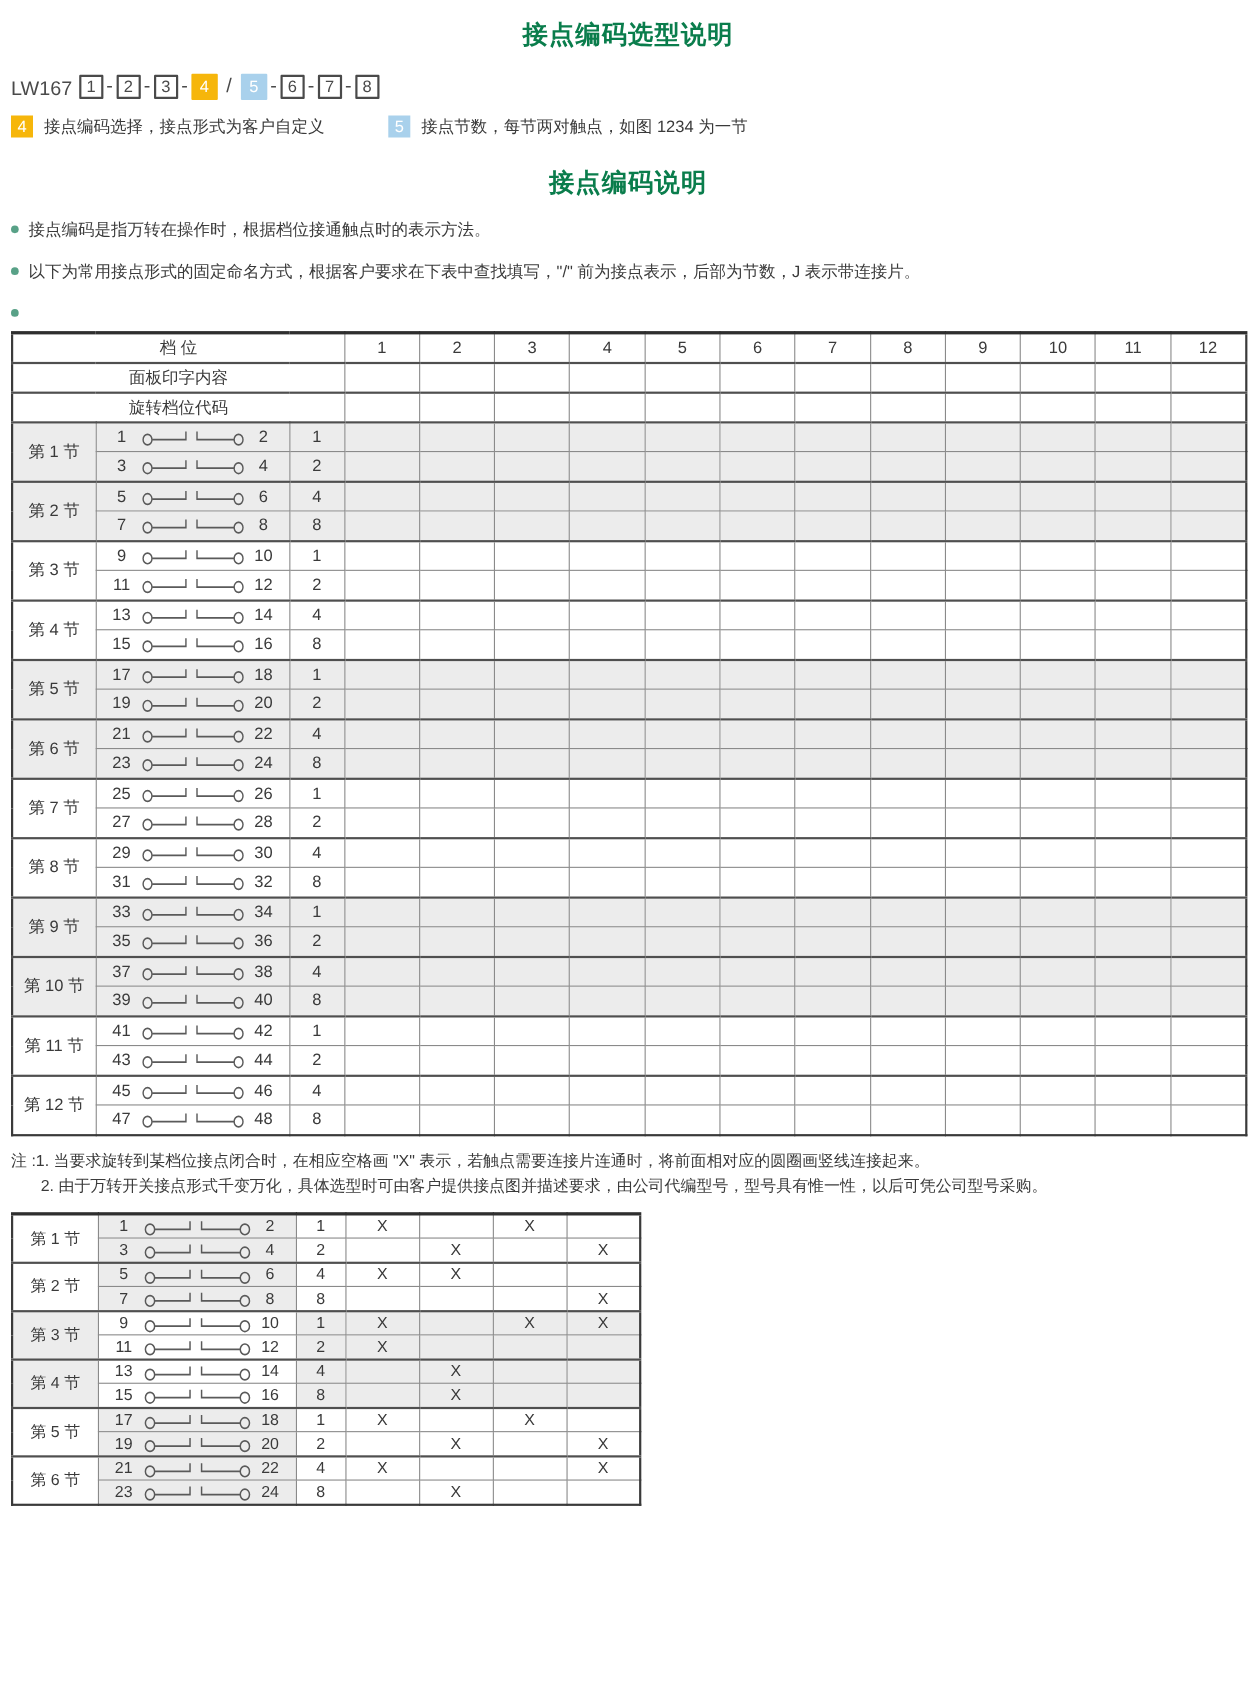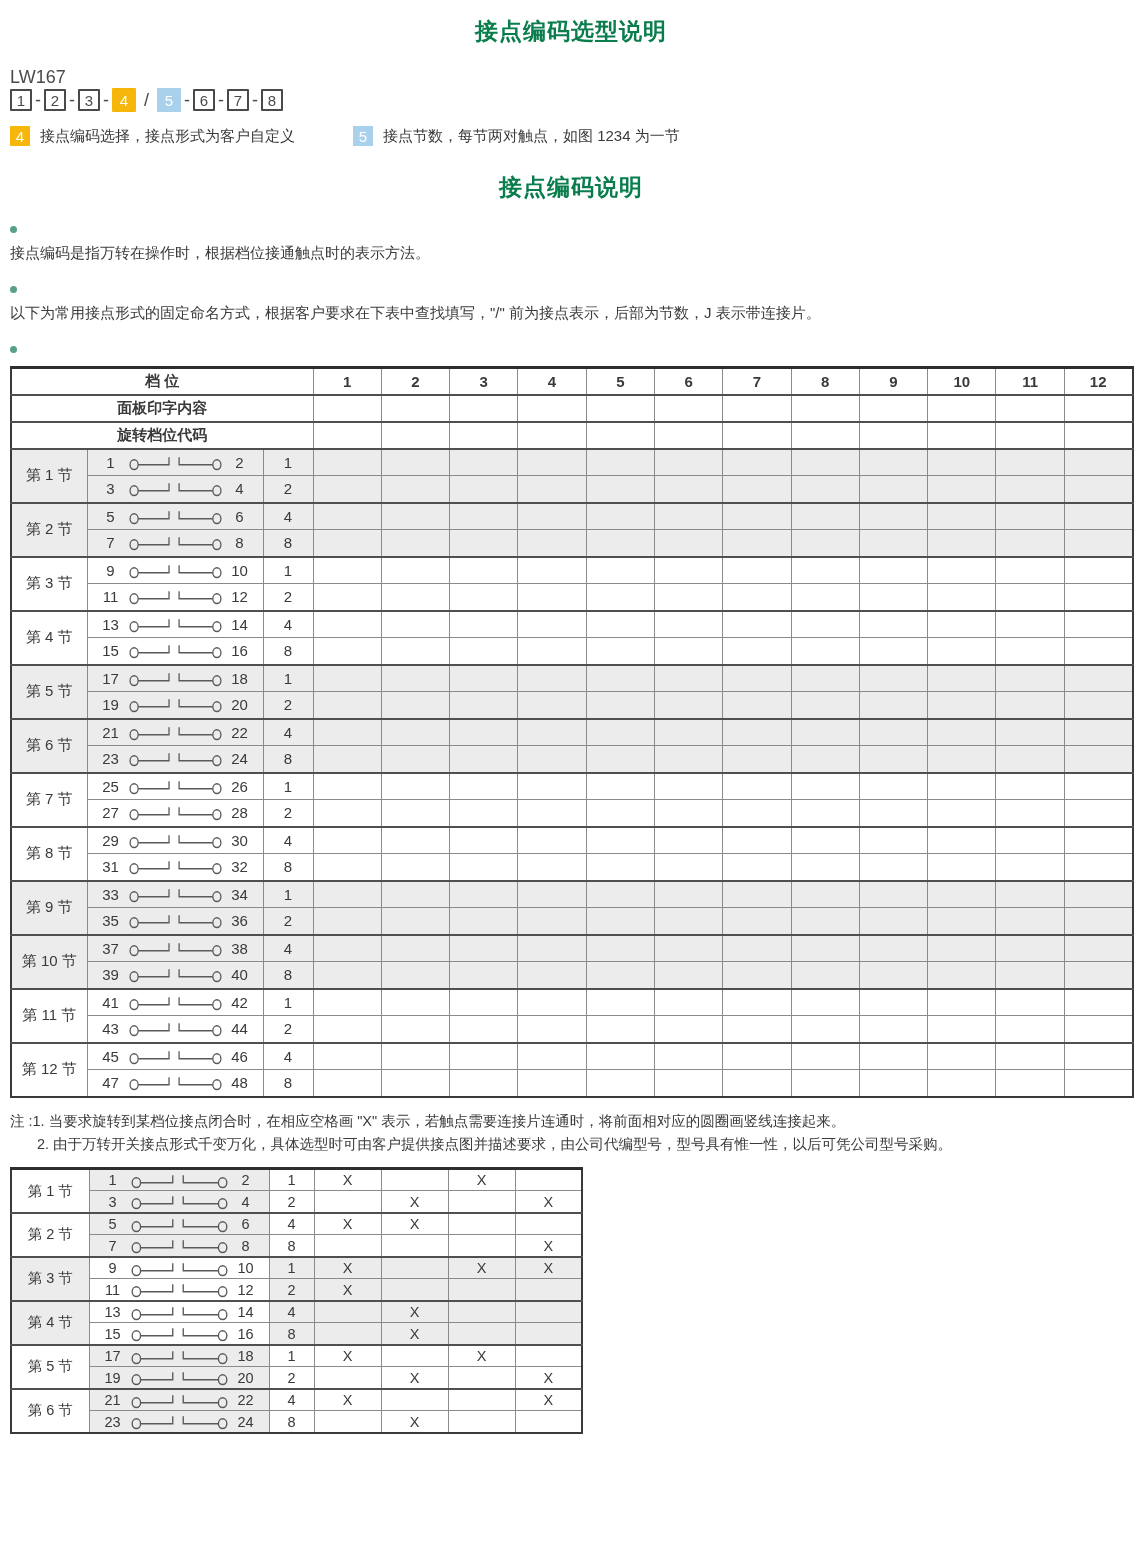--- a/index.html
+++ b/index.html
@@ -6,45 +6,45 @@
     --green:#0a7d4c; --yellow:#f6b60b; --blue:#a9d1ec; --shade:#ececec;
     --ink:#3a3a3a; --line:#8a8a8a; --line-dark:#4f4f4f;
   }
   *{box-sizing:border-box;}
   html,body{margin:0;padding:0;background:#fff;}
   body{width:1140px;font-family:"Liberation Sans","DejaVu Sans",sans-serif;color:var(--ink);}
   .page{padding:12px 8px 6px 10px;}
 
   .green-title{color:var(--green);font-size:23px;font-weight:bold;margin:4px 0 0 0;letter-spacing:1px;text-align:center;}
 
-  .model-line{margin-top:20px;display:flex;align-items:flex-start;font-size:18px;color:#4a4a4a;flex-direction:column;}
+  .model-line{margin-top:20px;display:flex;align-items:flex-end;font-size:18px;color:#4a4a4a;}
   .model-prefix{margin-right:6px;}
   .seg-sep{margin:0 3px;color:#4a4a4a;}
   .seg-box{display:inline-flex;width:22px;height:22px;border:2px solid #4a4a4a;border-radius:1px;
            align-items:center;justify-content:center;font-size:15px;color:#4a4a4a;background:#fff;}
   .seg-box.hl-yellow{border:none;background:var(--yellow);color:#fff;width:24px;height:24px;}
   .seg-box.hl-blue{border:none;background:var(--blue);color:#fff;width:24px;height:24px;}
 
   .legend-row{margin-top:14px;display:flex;align-items:center;gap:58px;font-size:15px;}
   .legend-item{display:flex;align-items:center;gap:10px;}
   .legend-key{width:20px;height:20px;display:inline-flex;align-items:center;justify-content:center;
               color:#fff;font-size:15px;flex:none;}
   .legend-key.yellow{background:var(--yellow);}
   .legend-key.blue{background:var(--blue);}
 
   .bullets{margin-top:10px;}
-  .bullet{display:flex;align-items:flex-start;gap:9px;font-size:15px;margin-top:17px;line-height:1.4;flex-direction:column;}
+  .bullet{display:flex;align-items:flex-start;gap:9px;font-size:15px;margin-top:17px;line-height:1.4;}
   .dot{width:7px;height:7px;border-radius:50%;background:#58a187;margin-top:6px;flex:none;}
 
   table.grid{border-collapse:collapse;table-layout:fixed;border:2px solid #3a3a3a;}
   table.grid td{border:1px solid var(--line);padding:0;font-size:15px;text-align:center;vertical-align:middle;
                 overflow:hidden;white-space:nowrap;}
   table.main{width:1122px;margin-top:13px;border-top:3px solid #2e2e2e;}
   table.main td{height:27px;}
-  tr.hrow td{border-bottom:2px solid var(--line-dark);font-weight:bold;}
+  tr.hrow td{border-bottom:2px solid var(--line-dark);font-weight:normal;}
   tr.sec-start td{border-top:2px solid var(--line-dark);}
   td.shade{background:var(--shade);}
   td.sec-label{font-size:15px;}
   .contact-flex{display:flex;align-items:center;justify-content:space-between;padding:0 12px;}
   .cnum{min-width:22px;text-align:center;}
   .csvg{flex:1 1 auto;height:19px;margin:0 6px;fill:none;stroke:#5a5a5a;stroke-width:1.8;}
 
   .notes{margin-top:12px;font-size:14.5px;line-height:1.62;}
   .note-line{margin:0;}
   .note-line.indent{padding-left:27px;}

